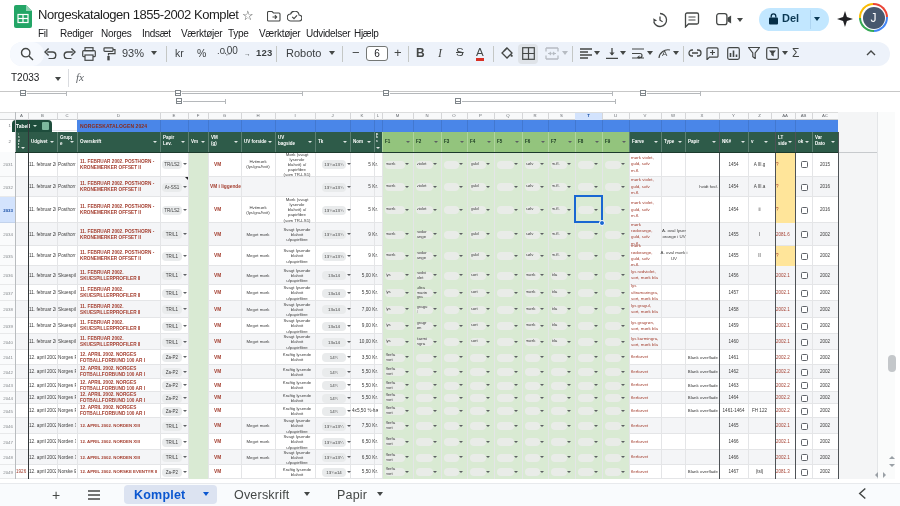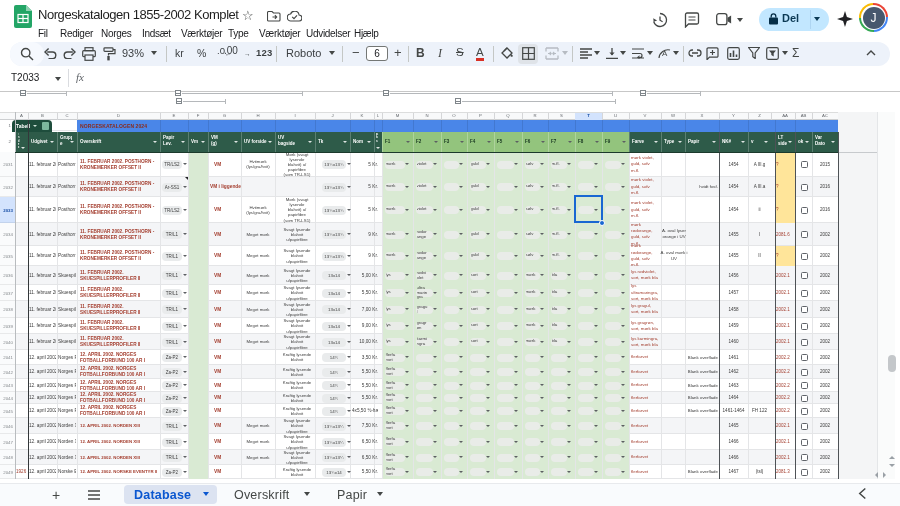--- a/index.html
+++ b/index.html
@@ -1745,20 +1745,20 @@
 <div class="a" style="left:15px;top:112px;width:1px;height:367px;background:#b9bcbf"></div>
 <div class="a" style="left:15px;top:151.5px;width:823px;height:1px;background:#1c3a2c"></div>
 <div class="a" style="left:574px;top:195px;width:28.5px;height:28px;border:2px solid #1967d2"></div>
 <div class="a" style="left:599px;top:219.5px;width:6px;height:6px;border-radius:50%;background:#1967d2;border:1px solid #fff"></div>
 <div class="a" style="left:0px;top:483px;width:900px;height:23px;background:#f9fbfd;border-top:1px solid #e8eaed"></div>
 <div class="a" style="left:52px;top:487px;font-size:14px;color:#444746">+</div>
 <svg class="a" style="left:88px;top:490px" width="12" height="10" viewBox="0 0 12 10">
 <path d="M0 1 h12 M0 5 h12 M0 9 h12" stroke="#444746" stroke-width="1.4"></path>
 </svg>
 <div class="a" style="left:124px;top:485px;width:93px;height:19px;background:#dce3f1;border-radius:4px"></div>
-<div class="a" style="left:134px;top:488px;font-size:12.5px;font-weight:bold;color:#0b57d0;letter-spacing:0.2px">Database</div>
+<div class="a" style="left:134px;top:488px;font-size:12.5px;font-weight:bold;color:#0b57d0;letter-spacing:0.2px">Komplet</div>
 <div class="cd" style="left:203px;top:492px;border-top-color:#0b57d0"></div>
 <div class="a" style="left:234px;top:488px;font-size:12.5px;color:#444746;letter-spacing:0.2px">Overskrift</div>
 <div class="cd" style="left:304px;top:492px"></div>
 <div class="a" style="left:337px;top:488px;font-size:12.5px;color:#444746;letter-spacing:0.2px">Papir</div>
 <div class="cd" style="left:377px;top:492px"></div>
 <svg class="a" style="left:858px;top:487px" width="9" height="13" viewBox="0 0 8 11">
 <path d="M6.5 1 L1.5 5.5 L6.5 10" fill="none" stroke="#444746" stroke-width="1.3"></path>
 </svg>
 </body></html>

